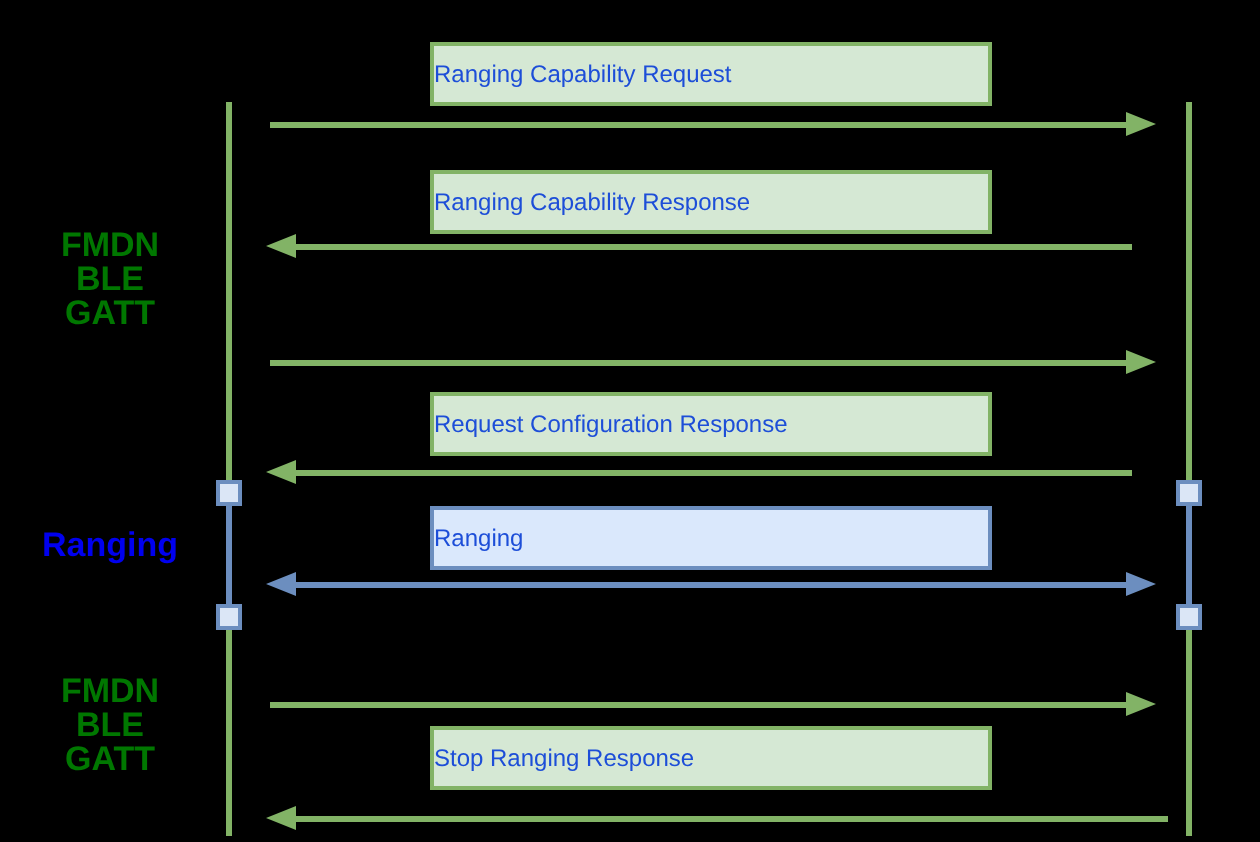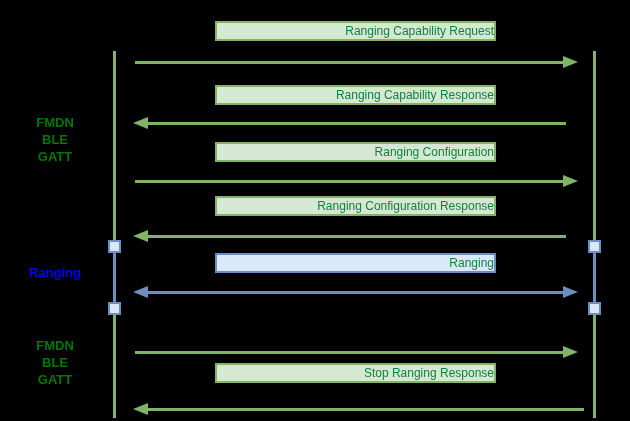--- a/index.html
+++ b/index.html
@@ -11,21 +11,21 @@
     font-family: "Liberation Sans", sans-serif;
     overflow: hidden;
   }
   
   .side-label {
     position: absolute;
     left: 14px;
     width: 82px;
     text-align: center;
     font-weight: bold;
-    font-size: 13px;
+    font-size: 17px;
     line-height: 17px;
   }
   .side-label.green { color: var(--label-green, #007700); }
   .side-label.blue  { color: var(--label-blue, #0000ee); }
 
   
   .lifeline {
     position: absolute;
     width: 3px;
     top: 51px;
@@ -45,28 +45,28 @@
     height: 9px;
     background: var(--square-fill, #dbe6f6);
     border: 2px solid var(--blue-stroke, #6c8ebf);
   }
 
   
   .msg-box {
     position: absolute;
     left: 215px;
     width: 281px;
-    height: 20px;
+    height: 32px;
     box-sizing: border-box;
     border: 2px solid;
     display: flex;
     align-items: center;
-    justify-content: flex-end;
+    justify-content: flex-start;
     font-size: 12px;
-    color: #15803d;
+    color: #1d4ed8;
   }
   .msg-box.green { background: var(--green-fill, #d5e8d4); border-color: var(--green-stroke, #82b366); }
   .msg-box.blue  { background: var(--blue-fill, #dae8fc);  border-color: var(--blue-stroke, #6c8ebf); }
 
   
   .arrow-line {
     position: absolute;
     height: 3px;
   }
   .arrow-line.green { background: var(--green-stroke, #82b366); }
@@ -116,28 +116,25 @@
   </div>
   <div class="arrow-line green" style="left:135px; top:61px; width:429px"></div>
   <div class="head right green" style="left:563px; top:56px"></div>
 
   <div class="msg-box green" style="top:85px">
     <span>Ranging Capability Response</span>
   </div>
   <div class="arrow-line green" style="left:147px; top:122px; width:419px"></div>
   <div class="head left green" style="left:133px; top:117px"></div>
 
-  <div class="msg-box green" style="top:142px">
-    <span>Ranging Configuration</span>
-  </div>
   <div class="arrow-line green" style="left:135px; top:180px; width:429px"></div>
   <div class="head right green" style="left:563px; top:175px"></div>
 
   <div class="msg-box green" style="top:196px">
-    <span>Ranging Configuration Response</span>
+    <span>Request Configuration Response</span>
   </div>
   <div class="arrow-line green" style="left:147px; top:235px; width:419px"></div>
   <div class="head left green" style="left:133px; top:230px"></div>
 
   <div class="msg-box blue" style="top:253px">
     <span>Ranging</span>
   </div>
   <div class="arrow-line blue" style="left:147px; top:291px; width:417px"></div>
   <div class="head left blue" style="left:133px; top:286px"></div>
   <div class="head right blue" style="left:563px; top:286px"></div>

